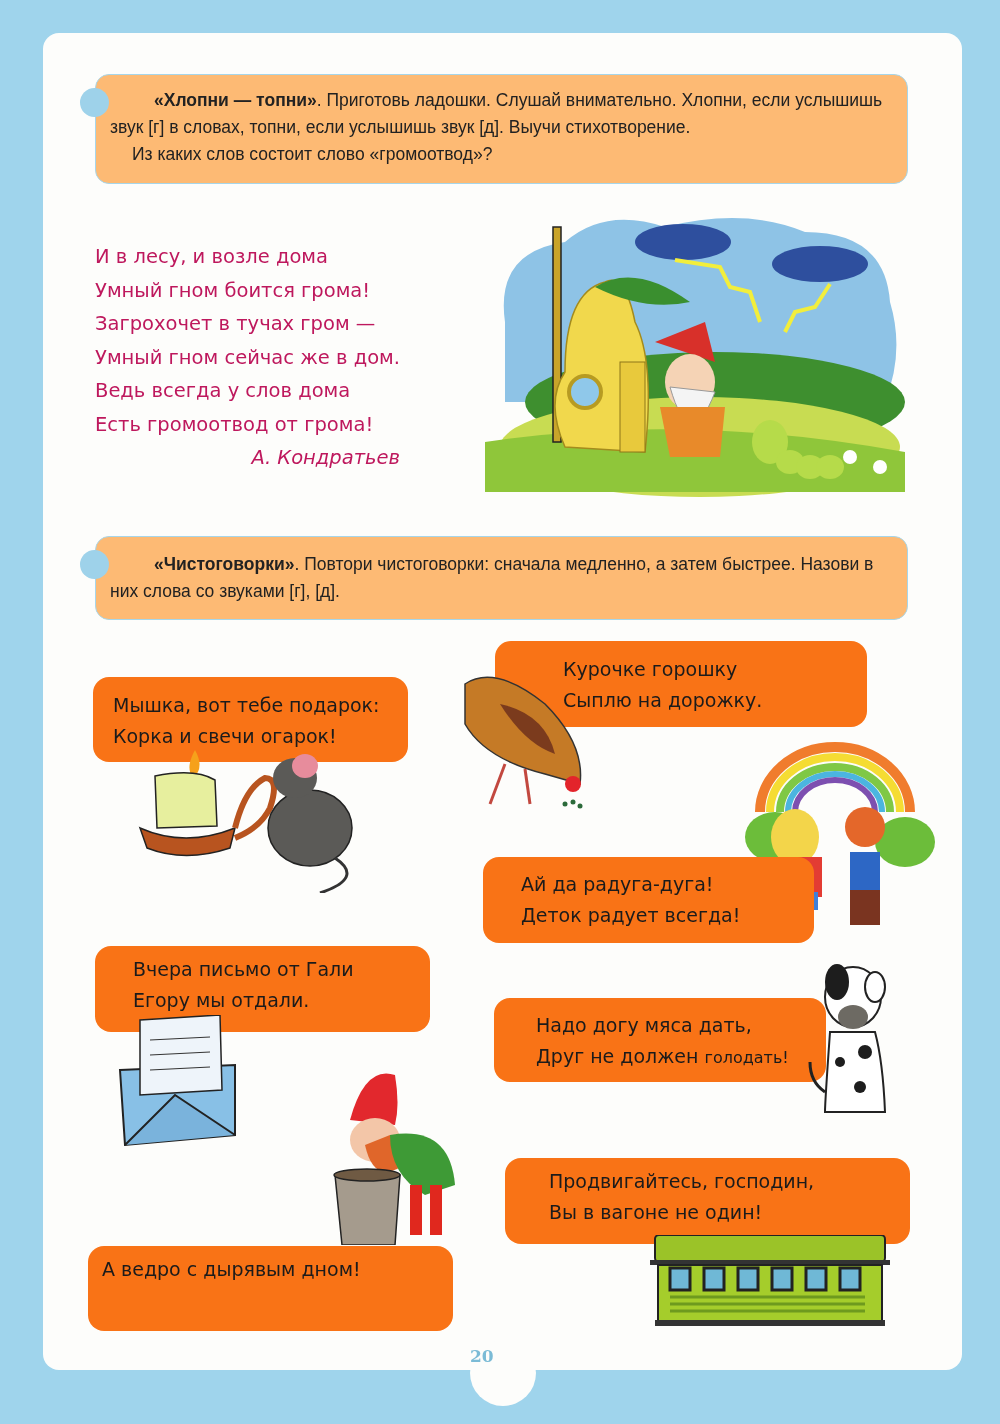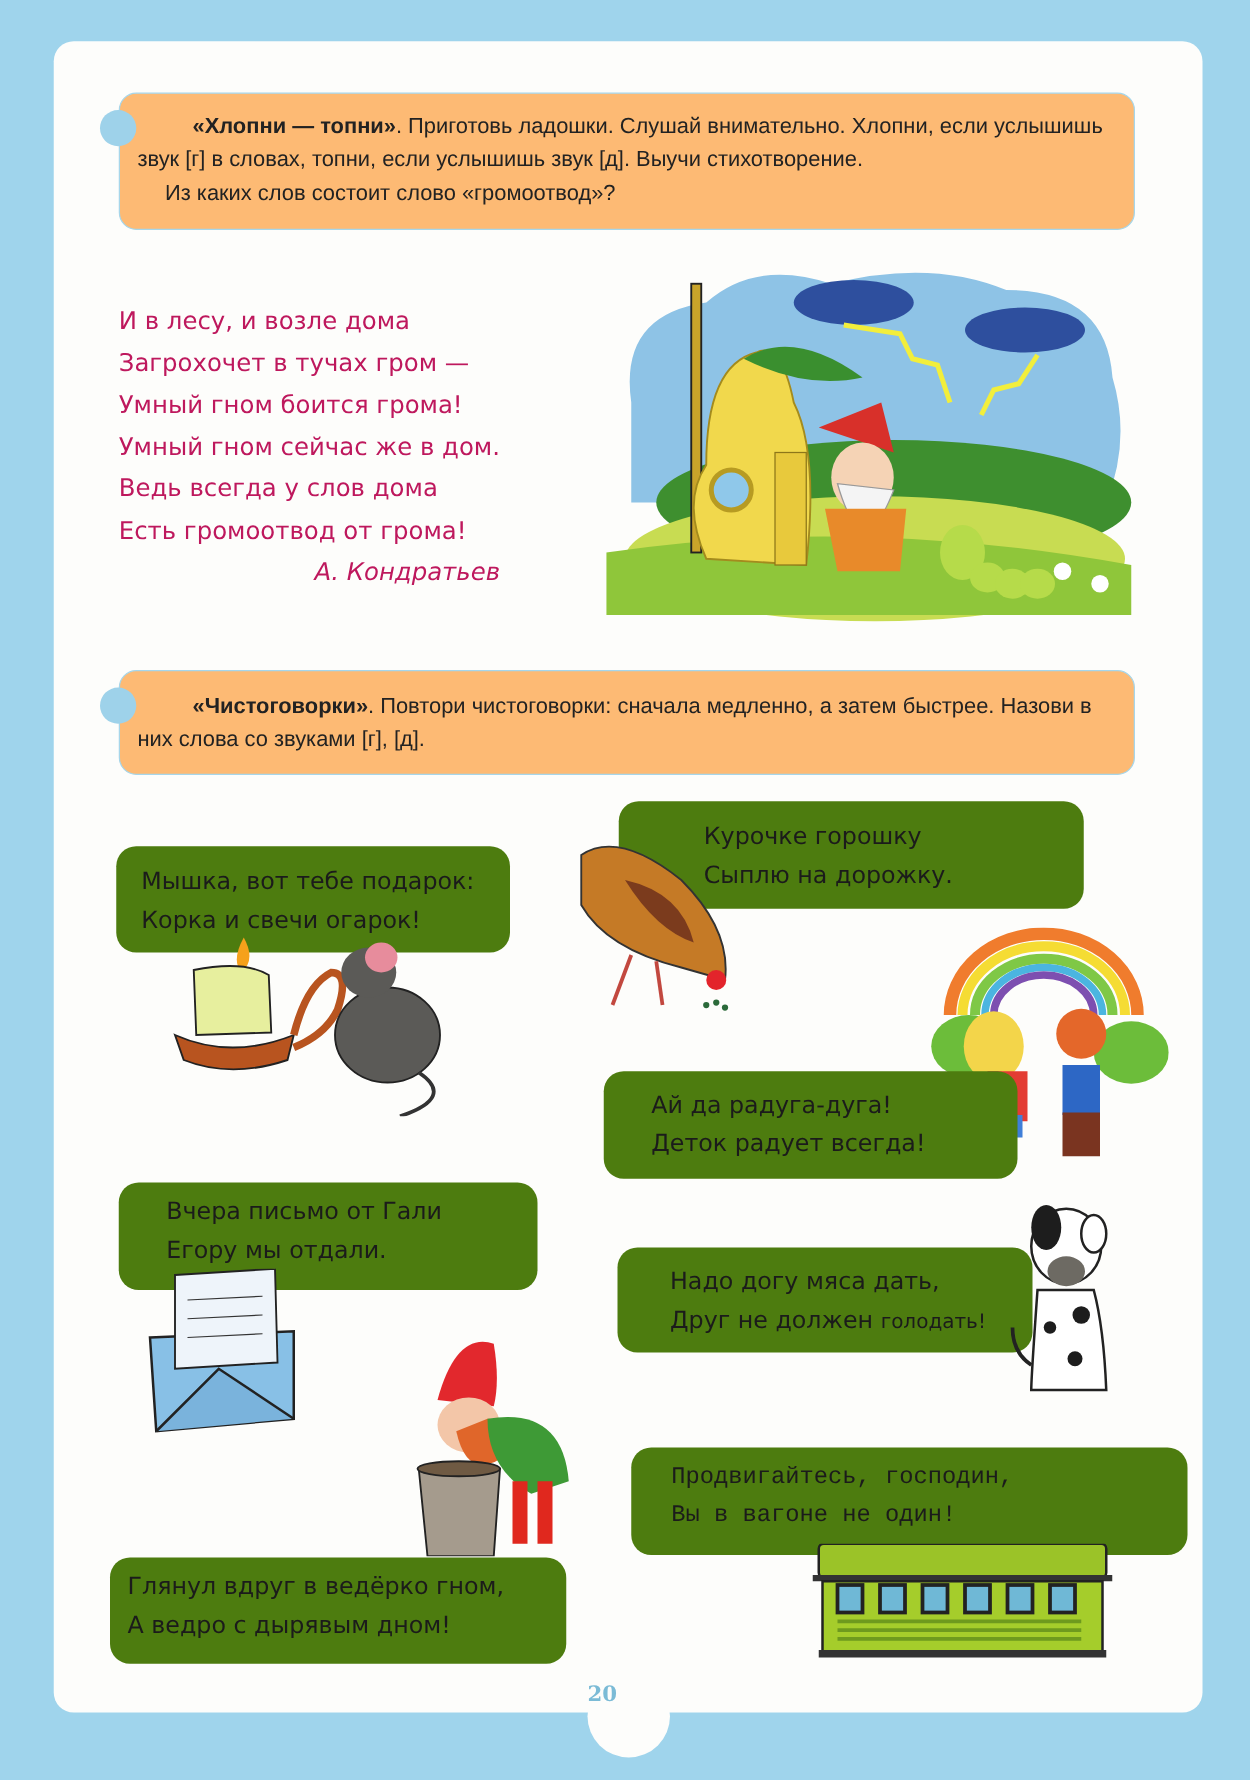--- a/index.html
+++ b/index.html
@@ -62,21 +62,21 @@
   }
   .poem .author {
     display: block;
     text-align: right;
     font-style: italic;
     padding-right: 0;
     margin-left: 108px;
   }
   .bubble {
     position: absolute;
-    background: #4d7c0f;
+    background: #f97316;
     border-radius: 16px;
     font-size: 19px;
     line-height: 31px;
     color: #1b1b1b;
   }
   .bubble span { display: block; white-space: nowrap; }
   .bubble .small { display: inline; font-size: 16px; }
   .illus { position: absolute; }
 </style>
 </head>
@@ -89,22 +89,22 @@
 <div class="instr" style="left:95px; top:74px; width:813px; height:110px; padding-top:12px;">
   <div class="dot" style="top:13px;"></div>
   <p>
     <b>«Хлопни — топни»</b><span>. Приготовь ладошки. Слушай внимательно. Хлопни, если услышишь звук [г] в словах, топни, если услышишь звук [д]. Выучи стихотворение.</span>
   </p>
   <p style="text-indent:22px;">Из каких слов состоит слово «громоотвод»?</p>
 </div>
 
 <div class="poem">
   <span style="display:block">И в лесу, и возле дома</span>
+  <span style="display:block">Умный гном боится грома!</span>
   <span style="display:block">Загрохочет в тучах гром —</span>
-  <span style="display:block">Умный гном боится грома!</span>
   <span style="display:block">Умный гном сейчас же в дом.</span>
   <span style="display:block">Ведь всегда у слов дома</span>
   <span style="display:block">Есть громоотвод от грома!</span>
   <span class="author">А. Кондратьев</span>
 </div>
 
 <svg class="illus" style="left:485px; top:212px;" width="430" height="290" viewBox="0 0 430 290">
   <path d="M20 110 Q10 40 80 30 Q120 -5 180 15 Q260 -5 320 20 Q400 20 405 90 Q420 140 400 190 L20 190 Z" fill="#8ec3e6"></path>
   <ellipse cx="198" cy="30" rx="48" ry="18" fill="#2e4f9e"></ellipse>
   <ellipse cx="335" cy="52" rx="48" ry="18" fill="#2e4f9e"></ellipse>
@@ -221,25 +221,24 @@
   <ellipse cx="70" cy="25" rx="10" ry="15" fill="#fff" stroke="#222" stroke-width="2"></ellipse>
   <ellipse cx="48" cy="55" rx="15" ry="12" fill="#6d6a63"></ellipse>
   <path d="M25 70 Q20 140 20 150 L80 150 Q78 100 70 70 Z" fill="#fff" stroke="#222" stroke-width="2"></path>
   <circle cx="60" cy="90" r="7" fill="#1d1d1d"></circle>
     <circle cx="35" cy="100" r="5" fill="#1d1d1d"></circle>
     <circle cx="55" cy="125" r="6" fill="#1d1d1d"></circle>
   <path d="M20 130 Q5 120 5 100" fill="none" stroke="#222" stroke-width="3"></path>
 </svg>
 
 <div class="bubble" style="left:88px; top:1246px; width:365px; height:85px; padding:8px 0 0 14px;">
-  <span>Глянул вдруг в ведёрко гном,</span>
   <span>А ведро с дырявым дном!</span>
 </div>
 
-<div class="bubble" style="left:505px; top:1158px; width:445px; height:86px; padding:8px 0 0 32px;font-family:Liberation Mono, monospace;">
+<div class="bubble" style="left:505px; top:1158px; width:405px; height:86px; padding:8px 0 0 44px;">
   <span>Продвигайтесь, господин,</span>
   <span>Вы в вагоне не один!</span>
 </div>
 <svg class="illus" style="left:650px; top:1235px;" width="240" height="95" viewBox="0 0 240 95">
   <rect x="5" y="0" width="230" height="27" rx="4" fill="#9bc328" stroke="#222" stroke-width="2"></rect>
   <rect x="0" y="25" width="240" height="5" fill="#333"></rect>
   <rect x="8" y="30" width="224" height="58" fill="#a5cd2b" stroke="#222" stroke-width="2"></rect>
   <g fill="#6fb8d6" stroke="#222" stroke-width="3">
     <rect x="20" y="33" width="20" height="22"></rect>
       <rect x="54" y="33" width="20" height="22"></rect>

